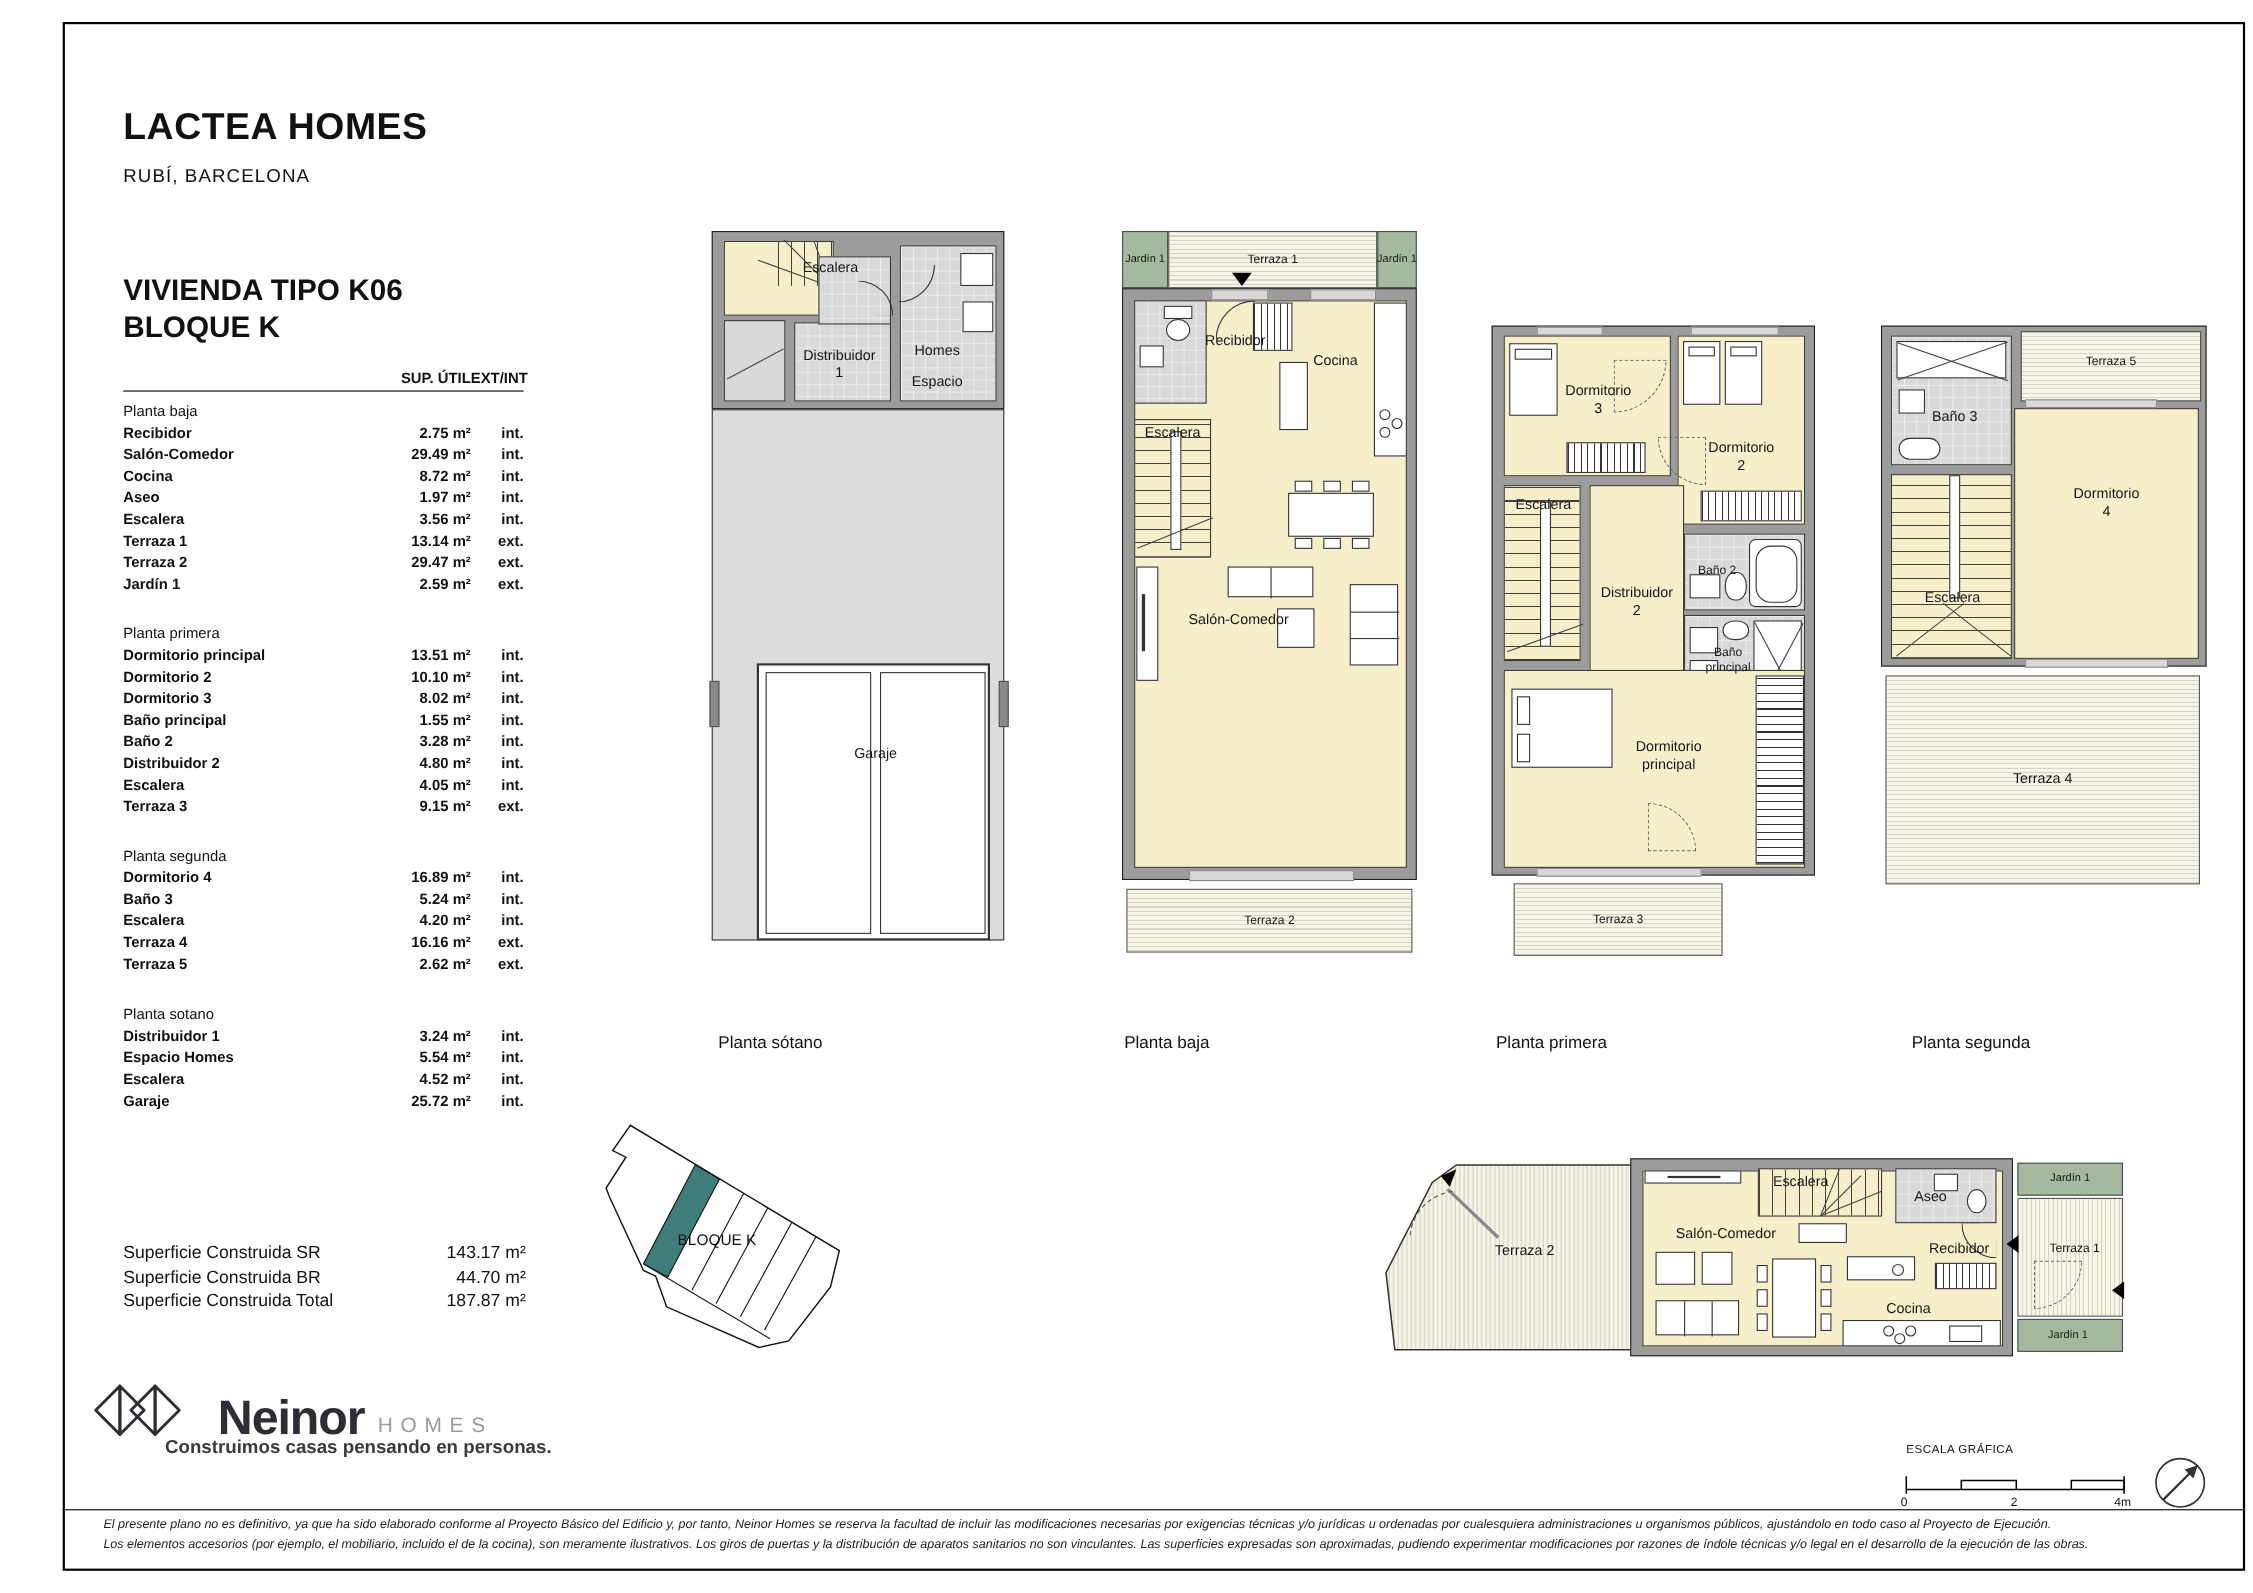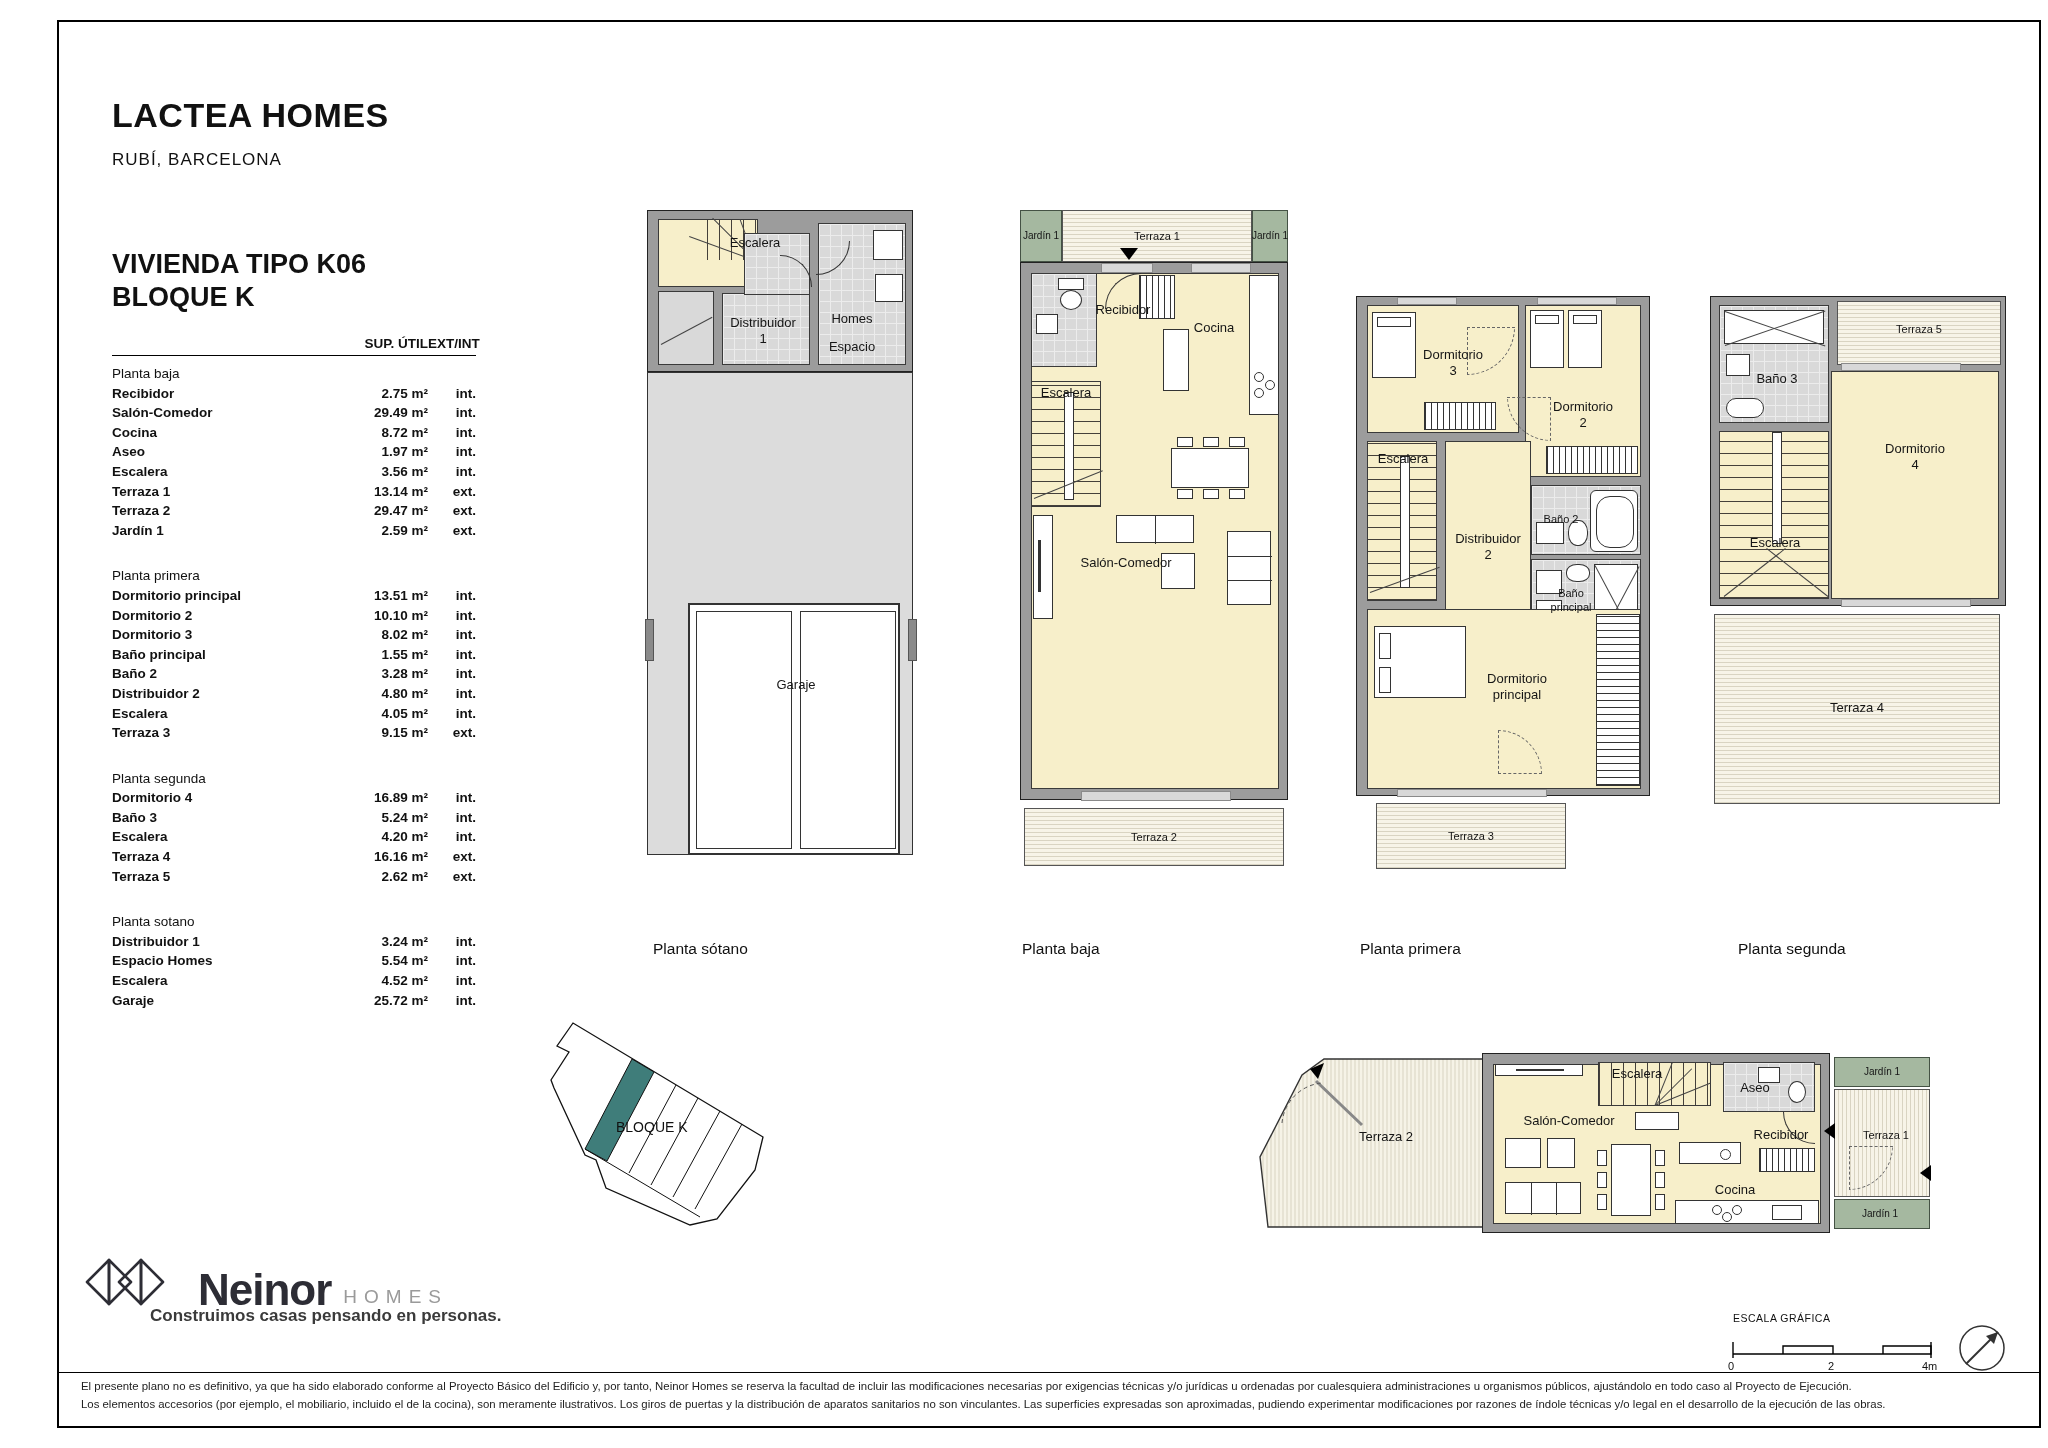--- a/index.html
+++ b/index.html
@@ -62,21 +62,21 @@
             border-right:9px solid transparent;border-top:12px solid #000;}
   .tri-left{position:absolute;width:0;height:0;border-top:8px solid transparent;
             border-bottom:8px solid transparent;border-right:11px solid #000;}
   .dot{position:absolute;border:1px solid #333;border-radius:50%;background:#fff;}
   
   #logo{position:absolute;left:84px;top:1250px;display:flex;align-items:flex-end;}
   #logo .brand{font-size:44px;font-weight:bold;color:#2d2d35;letter-spacing:-1px;line-height:40px;margin-left:32px;}
   #logo .suffix{font-size:19px;color:#9a9a9a;letter-spacing:7px;margin-left:12px;line-height:26px;}
   #tagline{position:absolute;left:150px;top:1306px;font-size:17px;font-weight:bold;color:#3a3a3a;}
   
-  .disc{position:absolute;left:81px;width:1920px;font-size:11.4px;color:#222;white-space:nowrap;}
+  .disc{position:absolute;left:94px;width:1920px;font-size:11.4px;font-style:italic;color:#222;white-space:nowrap;}
   
   #scale-title{position:absolute;left:1733px;top:1312px;font-size:10.5px;letter-spacing:.5px;}
 </style>
 </head>
 <body>
 
 <div id="sheet">
 
   <div class="frame" style="left:57px;top:20px;width:1984px;height:1408px;"></div>
   <div class="hline" style="left:57px;top:1372px;width:1984px;"></div>
@@ -519,20 +519,35 @@
     <line x1="136" y1="75" x2="89" y2="163" stroke="#111" stroke-width="1"></line>
     <line x1="158" y1="88" x2="111" y2="175" stroke="#111" stroke-width="1"></line>
     <line x1="180" y1="101" x2="133" y2="187" stroke="#111" stroke-width="1"></line>
     <line x1="202" y1="114" x2="155" y2="199" stroke="#111" stroke-width="1"></line>
     <line x1="45" y1="139" x2="160" y2="207" stroke="#111" stroke-width="1"></line>
     <text x="76" y="122" font-size="14" fill="#111" font-family="Liberation Sans, sans-serif">BLOQUE K</text>
   </svg>
 
   <div id="summary">
     <div class="sgap"></div>
+    <div>
+
+    <div class="srow">
+        <span>Superficie Construida SR</span>
+        <span class="v">143.17 m²</span>
+      </div>
+        <div class="srow">
+        <span>Superficie Construida BR</span>
+        <span class="v">44.70 m²</span>
+      </div>
+        <div class="srow">
+        <span>Superficie Construida Total</span>
+        <span class="v">187.87 m²</span>
+      </div>
+      </div>
   </div>
 
   <div id="logo">
     <svg width="82" height="60" viewBox="0 0 82 60">
       <g fill="none" stroke="#2d2d35" stroke-width="2.6" stroke-linejoin="round">
         <polygon points="3,32 25,10 25,54"></polygon>
         <polygon points="25,10 47,32 25,54"></polygon>
         <polygon points="35,32 57,10 57,54"></polygon>
         <polygon points="57,10 79,32 57,54"></polygon>
       </g>

